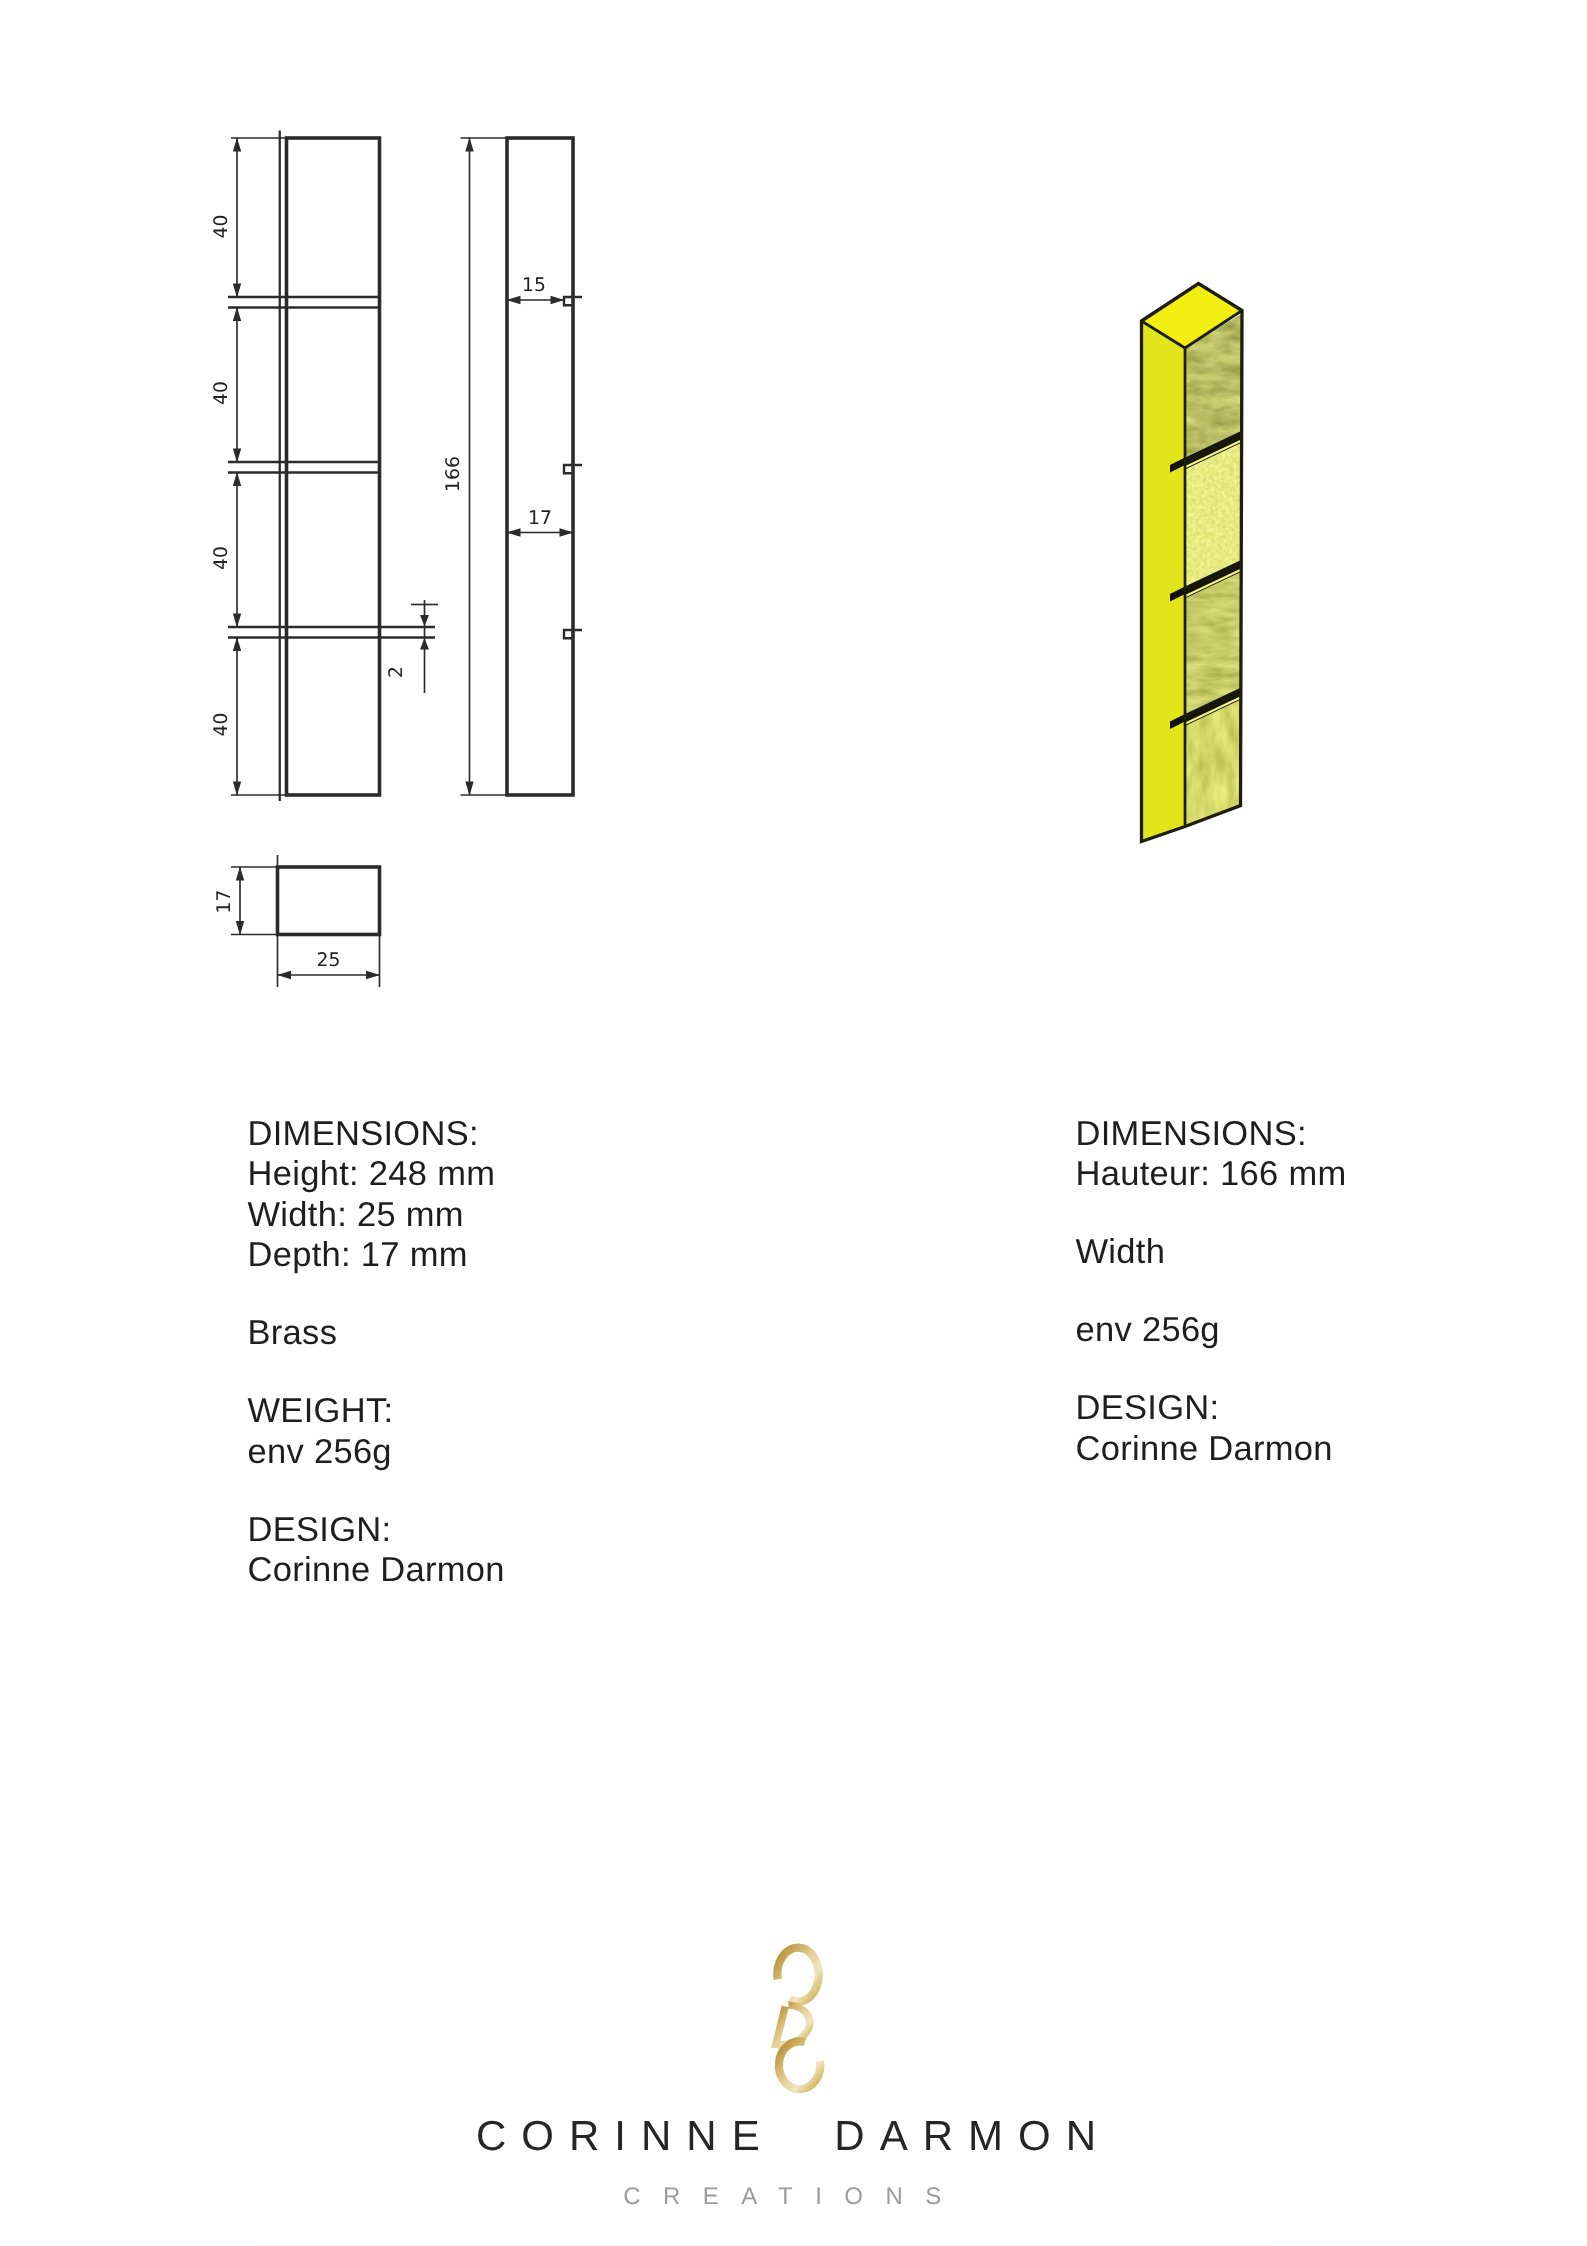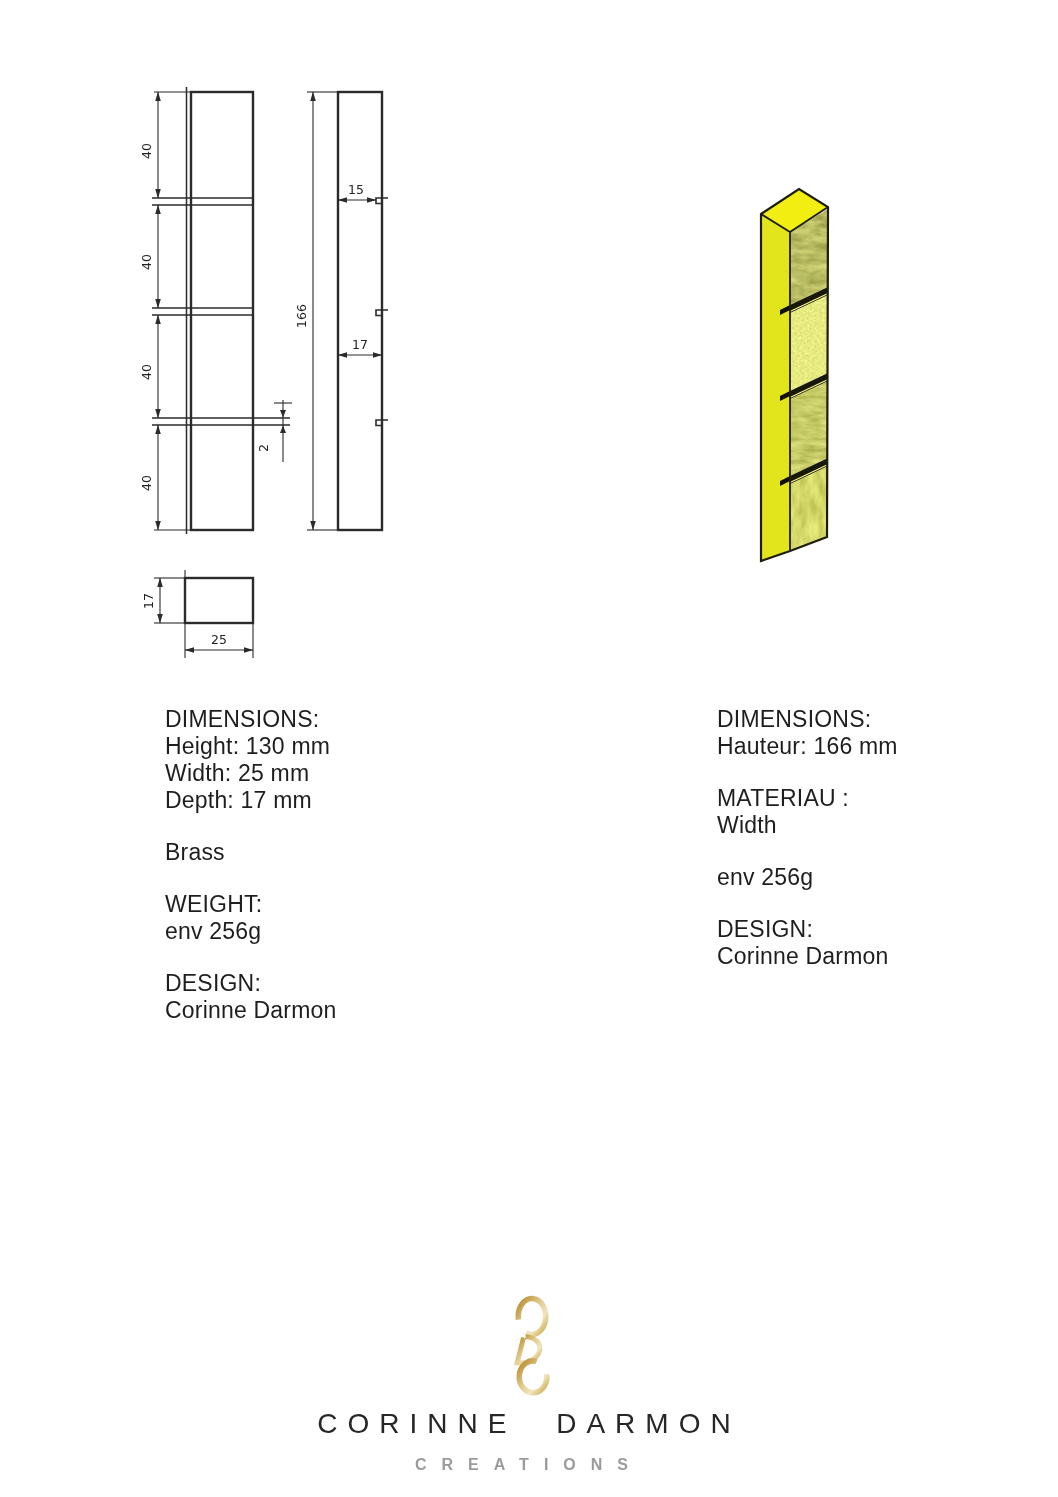--- a/index.html
+++ b/index.html
@@ -4,36 +4,36 @@
 <style>
   html,body{margin:0;padding:0;background:#e9e9e9;}
   .page{
     position:relative;width:1058px;height:1497px;margin:0 auto;
     background:#ffffff;overflow:hidden;
     font-family:"Liberation Sans",sans-serif;
   }
   .abs{position:absolute;}
   
   .spec-col{
-    position:absolute;top:706px;width:320px;
+    position:absolute;top:742px;width:320px;
     font-size:23px;line-height:27px;color:#1e1e1e;
     letter-spacing:0.2px;
   }
   .spec-group{margin-bottom:25px;}
   .spec-title,.spec-line{white-space:pre;}
   
   .brand-name{
     position:absolute;left:0;top:1408px;width:1058px;
     text-align:center;font-size:28px;color:#262626;
     letter-spacing:10px;word-spacing:22px;font-weight:400;
   }
   .brand-subtitle{
     position:absolute;left:0;top:1456px;width:1058px;
     text-align:center;font-size:16px;color:#9b9b9b;
-    letter-spacing:15px;font-weight:700;
+    letter-spacing:15px;font-weight:400;
   }
   .dim-text{
     font-family:"DejaVu Sans",sans-serif;
     font-size:12.5px;fill:#232323;
   }
   svg{display:block;}
 </style>
 </head>
 <body>
 
@@ -197,21 +197,21 @@
       <line x1="790" y1="232" x2="828" y2="207"></line>
       <line x1="790" y1="232" x2="790" y2="550"></line>
     </g>
 
     <path d="M761,214 L799,189 L828,207 L827,537 L790,551 L761,561 Z" fill="none" stroke="#1d1d0b" stroke-width="2.2"></path>
   </svg>
 
   <div class="spec-col" style="left:165px;">
     <div class="spec-group">
       <div class="spec-title">DIMENSIONS:</div>
-      <div class="spec-line">Height: 130 mm</div>
+      <div class="spec-line">Height: 248 mm</div>
       <div class="spec-line">Width: 25 mm</div>
       <div class="spec-line">Depth: 17 mm</div>
     </div>
     <div class="spec-group">
       <div class="spec-line">Brass</div>
     </div>
     <div class="spec-group">
       <div class="spec-title">WEIGHT:</div>
       <div class="spec-line">env 256g</div>
     </div>
@@ -220,21 +220,20 @@
       <div class="spec-line">Corinne Darmon</div>
     </div>
   </div>
 
   <div class="spec-col" style="left:717px;">
     <div class="spec-group">
       <div class="spec-title">DIMENSIONS:</div>
       <div class="spec-line">Hauteur: 166 mm</div>
     </div>
     <div class="spec-group">
-      <div class="spec-title">MATERIAU :</div>
       <div class="spec-line">Width</div>
     </div>
     <div class="spec-group">
       <div class="spec-line">env 256g</div>
     </div>
     <div class="spec-group">
       <div class="spec-title">DESIGN:</div>
       <div class="spec-line">Corinne Darmon</div>
     </div>
   </div>

